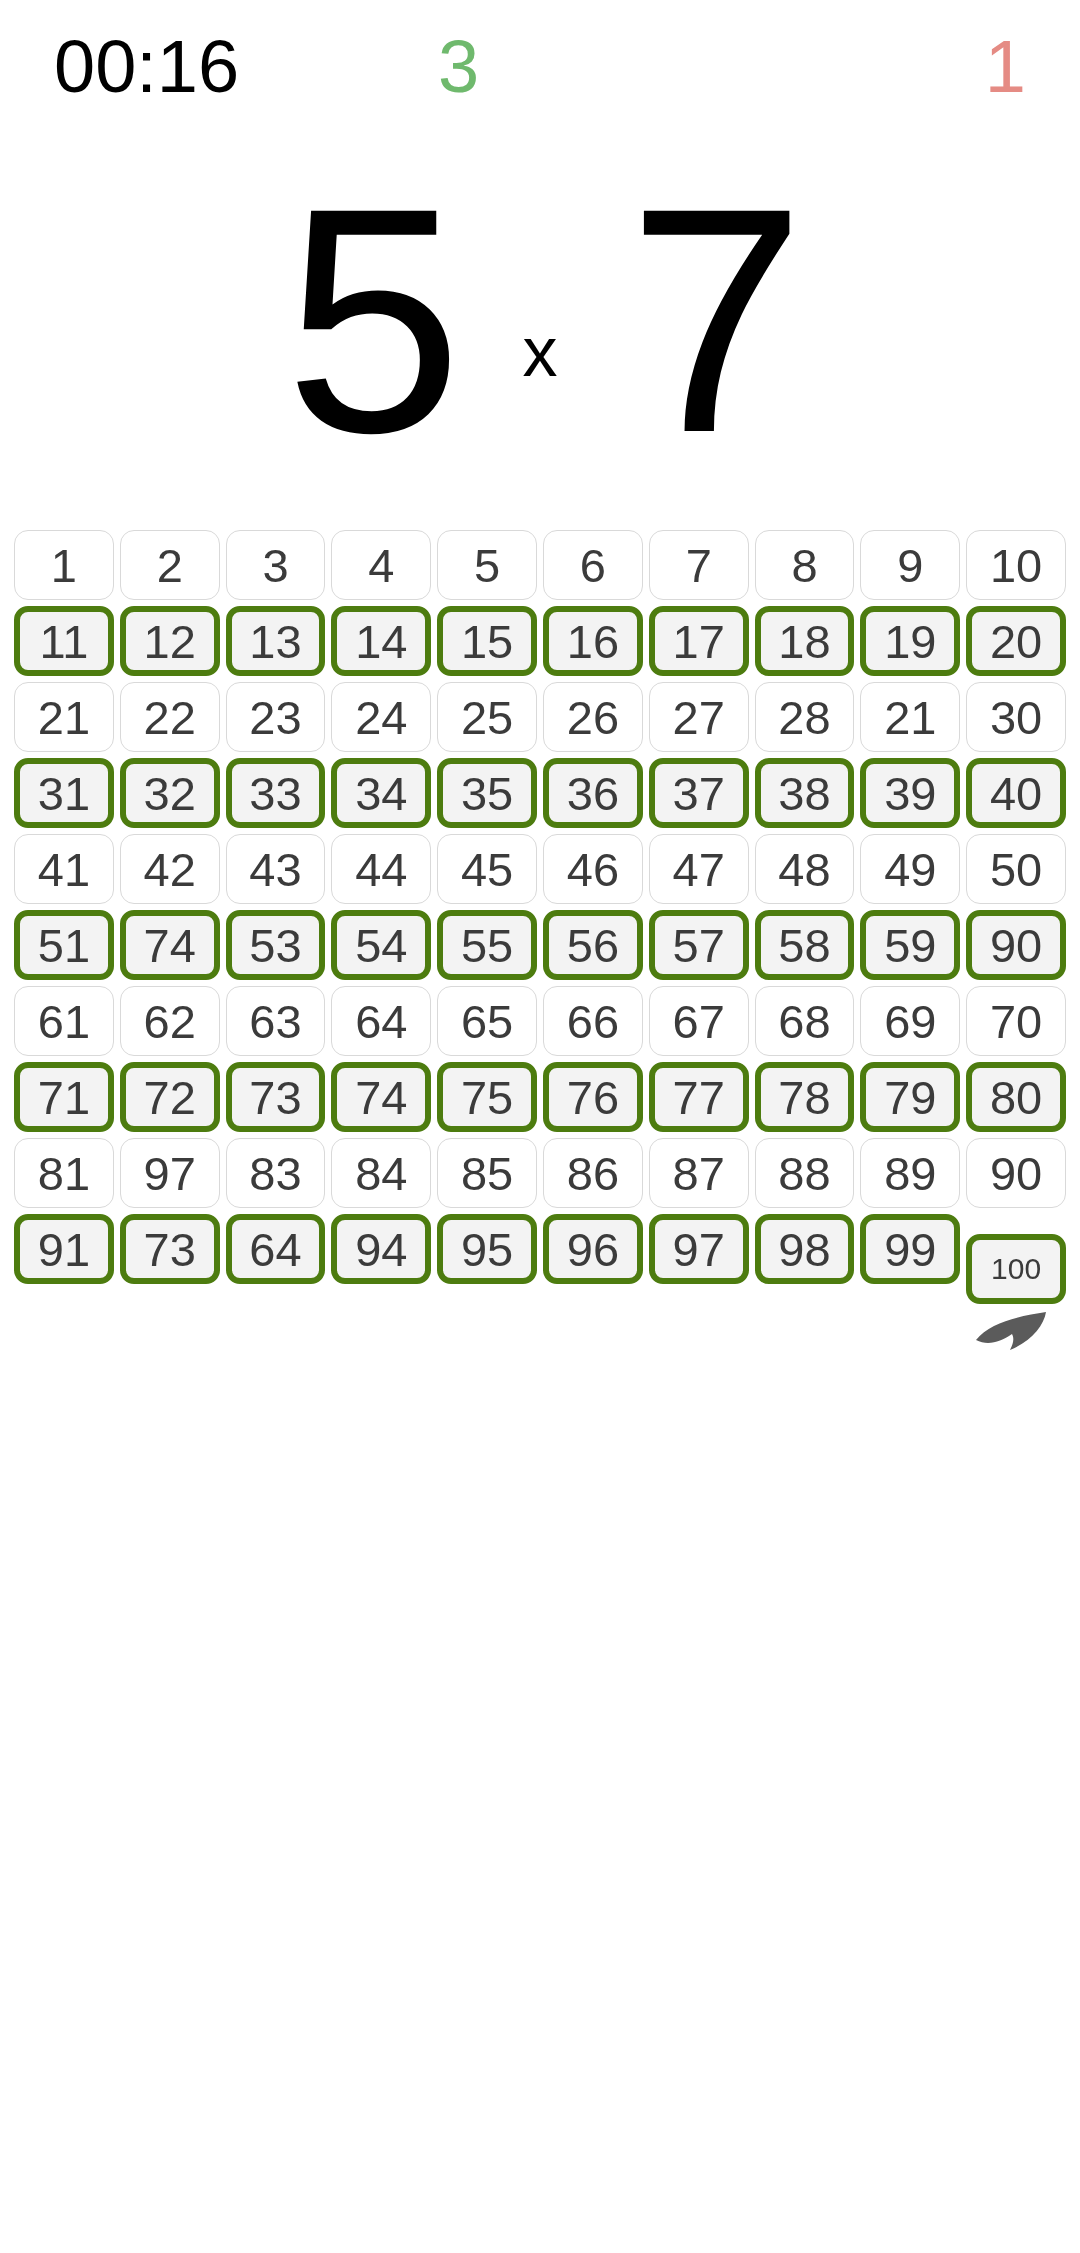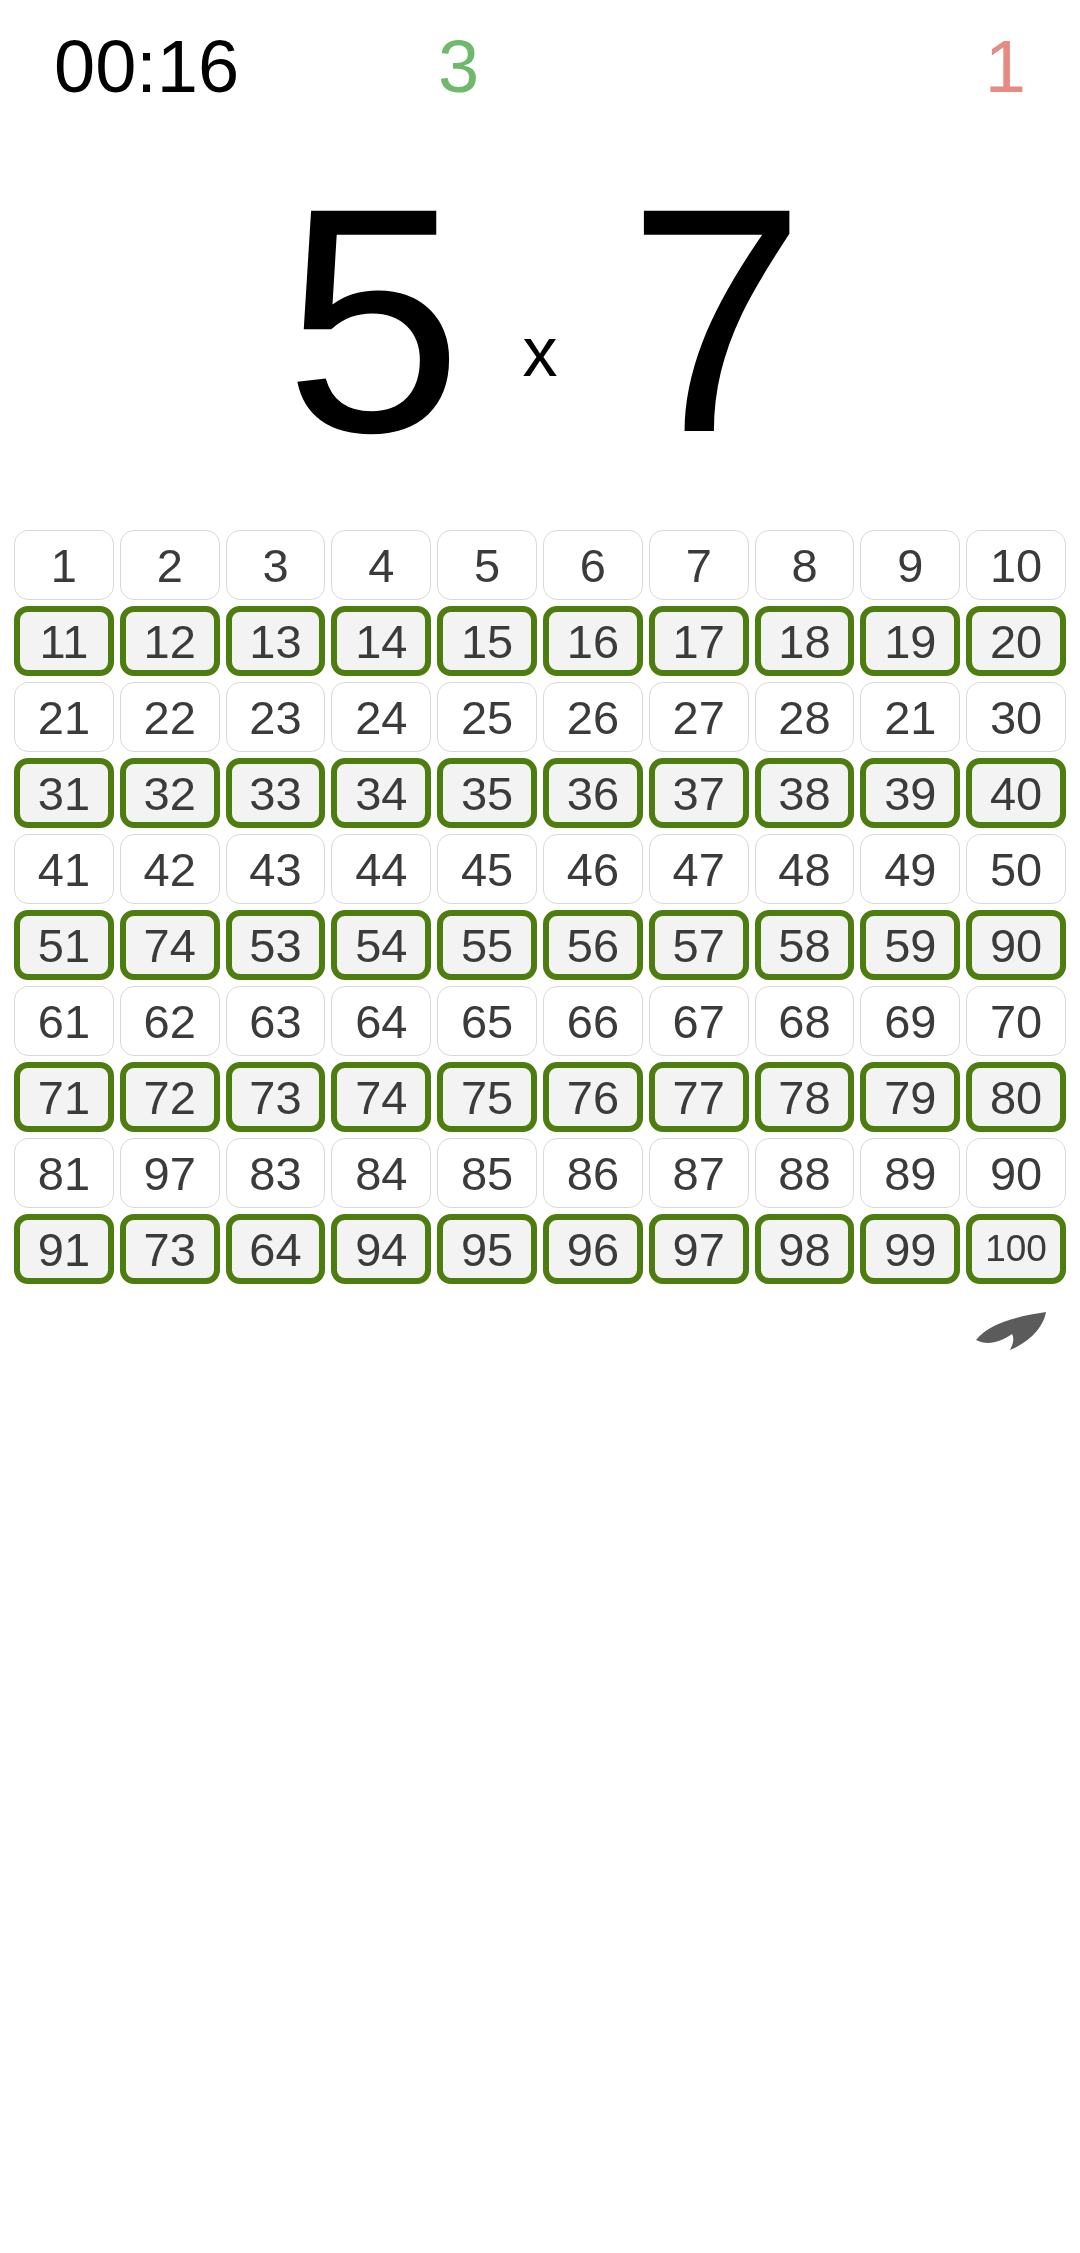--- a/index.html
+++ b/index.html
@@ -85,21 +85,21 @@
     color: #3b3b3b;
     border: 1px solid #d9d9d9;
     background: #ffffff;
     cursor: pointer;
     user-select: none;
   }
   .cell.shaded {
     background: #f3f3f3;
     border: 6px solid #4d7c0f;
   }
-  .cell.small { font-size: 37px; }
+  .cell.small { font-size: 30px; margin-top: 20px; }
 
   
   .back-arrow {
     position: absolute;
     top: 1302px;
     right: 28px;
     width: 82px;
     height: 60px;
     cursor: pointer;
   }

